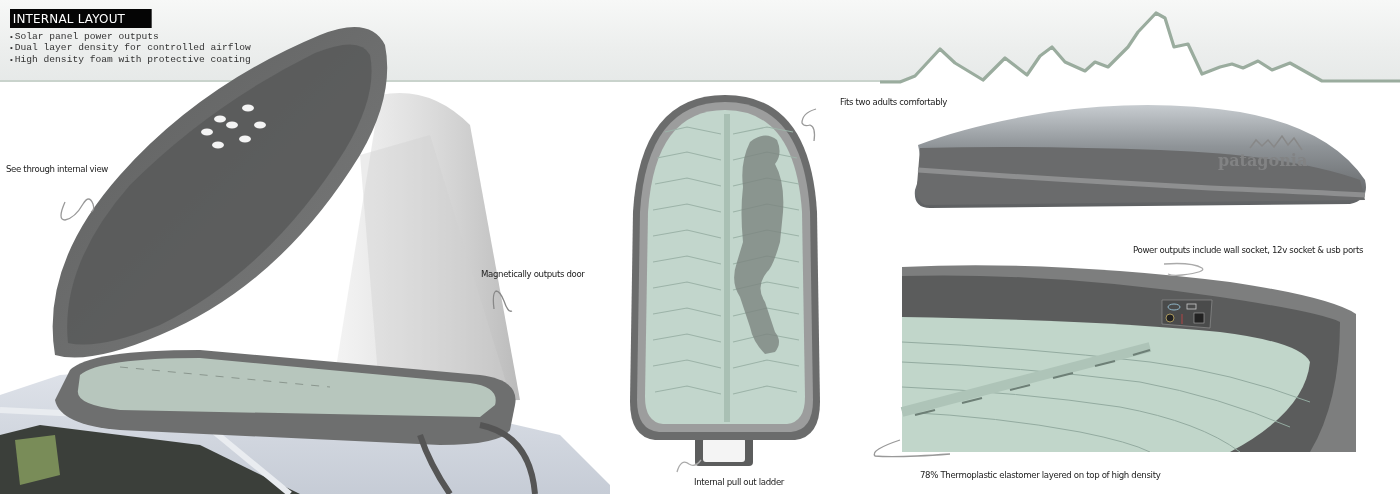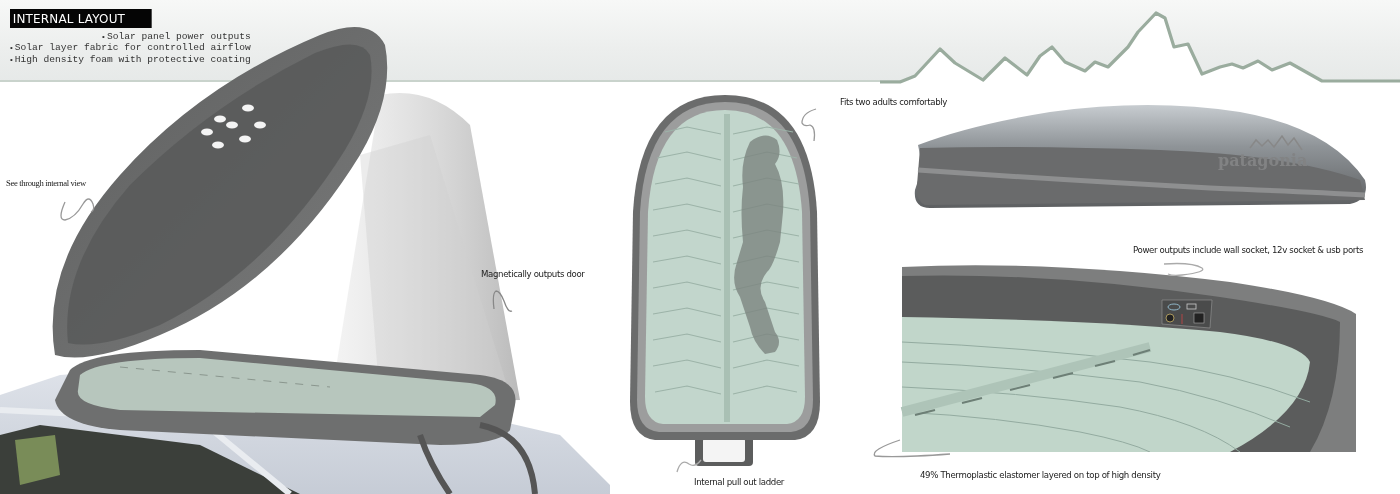--- a/index.html
+++ b/index.html
@@ -6,21 +6,21 @@
   body { width:1400px; height:494px; overflow:hidden; background:#ffffff; position:relative;
          font-family:"Liberation Sans", sans-serif; }
   .header-band { position:absolute; left:0; top:0; width:1400px; height:82px;
     background:linear-gradient(180deg,#f7f8f7 0%,#eceeed 60%,#e6e9e8 100%); }
   .header-line { position:absolute; left:0; top:80px; width:1400px; height:3px; }
   .mountains { position:absolute; left:880px; top:0; width:520px; height:90px; }
   .title-box { position:absolute; left:10px; top:9px; width:154px; height:19px; background:#050505;
     color:#fff; font-family:"DejaVu Sans", sans-serif; font-size:13px; line-height:19px; padding-left:3px;
     letter-spacing:0.2px; box-sizing:border-box; transform:scaleX(0.92); transform-origin:left; }
   .bullets { position:absolute; left:9px; top:31px; margin:0; padding:0; list-style:none;
-    font-family:"Liberation Mono", monospace; font-size:9.6px; color:#333; line-height:11.3px;text-align:right; }
+    font-family:"Liberation Mono", monospace; font-size:9.6px; color:#333; line-height:11.3px; }
   .bullets li { white-space:nowrap; }
   .bullets li::before { content:"\2022"; margin-right:1px; font-size:8px; }
   .note { position:absolute; font-family:"DejaVu Sans", sans-serif; font-size:8.6px; color:#222;
     white-space:nowrap; letter-spacing:-0.35px; }
   .squiggle { position:absolute; }
   .art { position:absolute; }
 </style>
 </head>
 <body>
 
@@ -29,21 +29,21 @@
   <rect x="0" y="0" width="1400" height="2" fill="#c9d3cc"></rect>
 </svg>
 <svg class="mountains" viewBox="0 0 520 90">
   <path d="M0 82 L20 82 L35 76 L60 49 L75 63 L103 80 L125 58 L147 75 L160 56 L172 47 L185 62 L205 71 L215 62 L228 67 L248 47 L258 32 L276 13 L285 18 L294 47 L308 44 L322 74 L340 67 L352 64 L363 68 L378 61 L392 70 L410 63 L442 81 L520 81 L520 90 L0 90 Z" fill="#ffffff"></path>
   <path d="M0 82 L20 82 L35 76 L60 49 L75 63 L103 80 L125 58 L147 75 L160 56 L172 47 L185 62 L205 71 L215 62 L228 67 L248 47 L258 32 L276 13 L285 18 L294 47 L308 44 L322 74 L340 67 L352 64 L363 68 L378 61 L392 70 L410 63 L442 81 L520 81" fill="none" stroke="#9aac9e" stroke-width="3.2" stroke-linejoin="round"></path>
 </svg>
 
 <div class="title-box">INTERNAL LAYOUT</div>
 <ul class="bullets">
   <li>Solar panel power outputs</li>
-  <li>Solar layer fabric for controlled airflow</li>
+  <li>Dual layer density for controlled airflow</li>
   <li>High density foam with protective coating</li>
 </ul>
 
 <svg class="art" style="left:0;top:15px;" width="620" height="479" viewBox="0 0 620 479">
   <defs>
     <linearGradient id="car" x1="0" y1="0" x2="0" y2="1">
       <stop offset="0" stop-color="#dfe3ea"></stop>
         <stop offset="1" stop-color="#c6ccd6"></stop>
     </linearGradient>
     <linearGradient id="mesh" x1="0" y1="0" x2="1" y2="0">
@@ -177,20 +177,20 @@
 <svg class="squiggle" style="left:1162px;top:260px;" width="50" height="20" viewBox="0 0 50 20">
   <path d="M2 4 Q30 2 40 8 Q45 12 20 15 Q10 16 6 14" fill="none" stroke="#aaa" stroke-width="1.3"></path>
 </svg>
 <svg class="squiggle" style="left:865px;top:438px;" width="90" height="25" viewBox="0 0 90 25">
   <path d="M35 2 Q5 12 10 18 Q30 20 85 16" fill="none" stroke="#999" stroke-width="1.3"></path>
 </svg>
 <svg class="squiggle" style="left:673px;top:456px;" width="30" height="18" viewBox="0 0 30 18">
   <path d="M4 16 Q8 2 16 8 Q22 12 28 4" fill="none" stroke="#aaa" stroke-width="1.3"></path>
 </svg>
 
-<div class="note" style="left:6px;top:178px;font-family:Liberation Serif, serif;">See through internal view</div>
+<div class="note" style="left:6px;top:164px;">See through internal view</div>
 <div class="note" style="left:481px;top:269px;">Magnetically outputs door</div>
 <div class="note" style="left:820px;top:97px;padding-left:20px;">Fits two adults comfortably</div>
 <div class="note" style="left:1133px;top:245px;text-align:center;">Power outputs include wall socket, 12v socket &amp; usb ports</div>
 <div class="note" style="left:920px;top:469px;line-height:12px;">
-  <div>49% Thermoplastic elastomer layered on top of high density</div>
+  <div>78% Thermoplastic elastomer layered on top of high density</div>
 </div>
 <div class="note" style="left:694px;top:477px;">Internal pull out ladder</div>
 
 </body></html>

